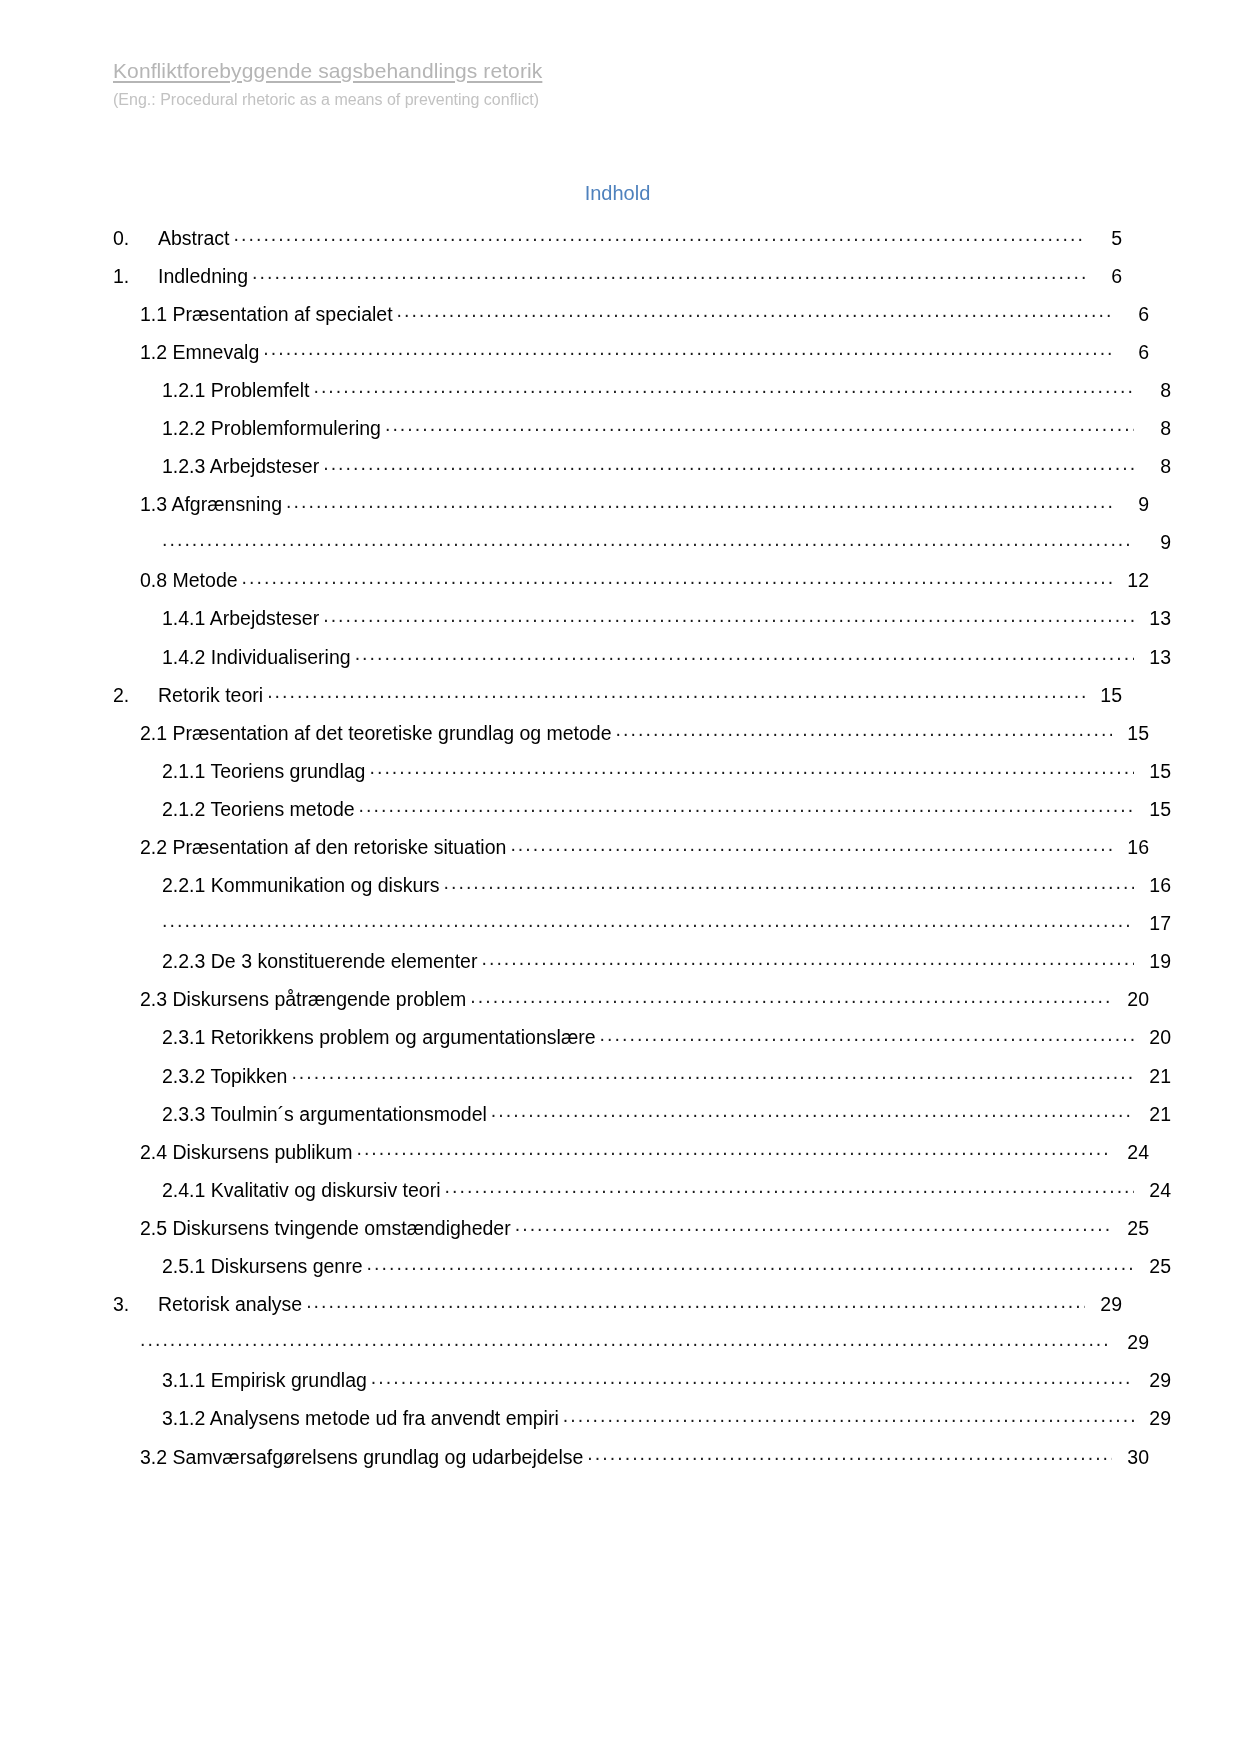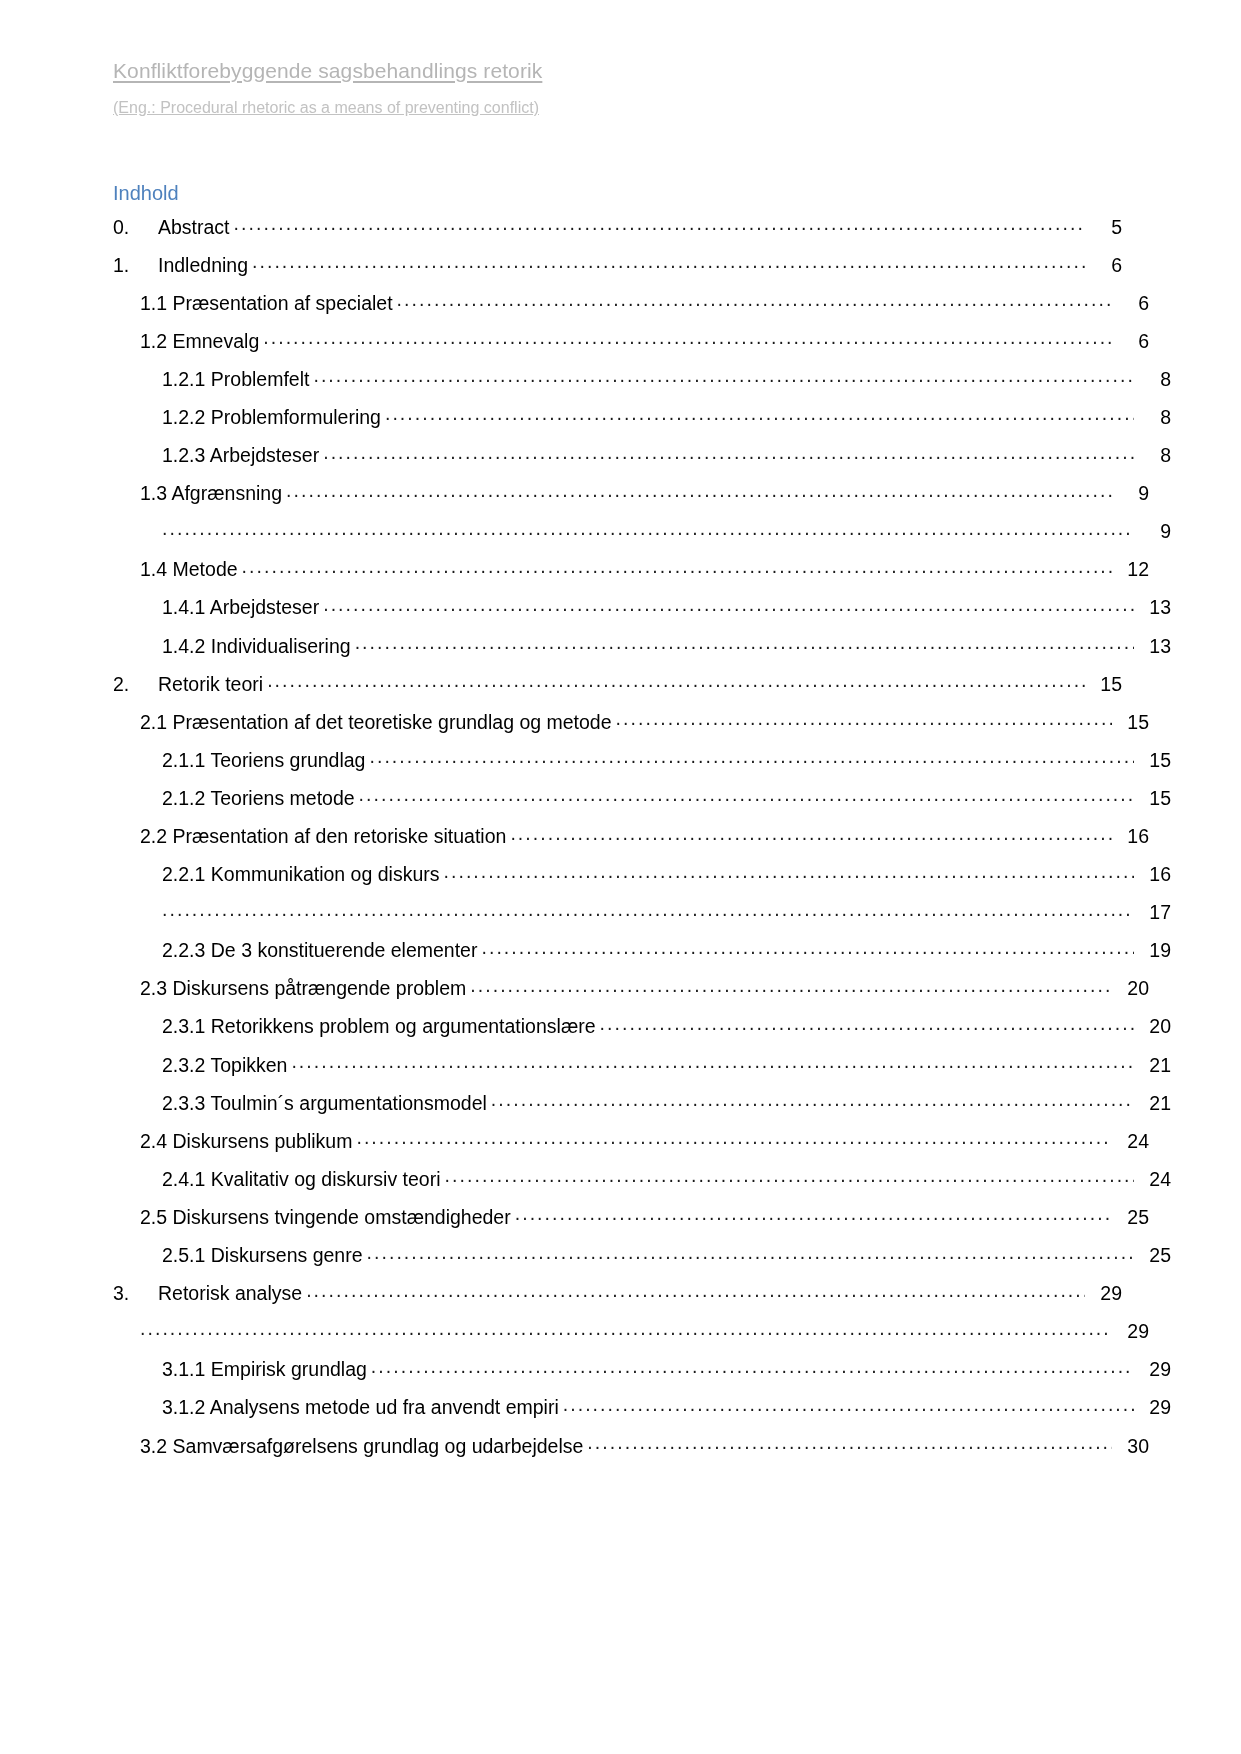--- a/index.html
+++ b/index.html
@@ -37,37 +37,37 @@
     text-decoration: underline;
     text-underline-offset: 3px;
     letter-spacing: 0.1px;
     line-height: 26px;
     white-space: nowrap;
   }
   .doc-header .subtitle-line {
     font-size: 16px;
     color: #c2c2c2;
     line-height: 22px;
-    margin-top: 13px;
+    margin-top: 5px;
     white-space: nowrap;
-    text-decoration: underline;
   }
 
   
   .toc {
     position: absolute;
     left: 113px;
     top: 180px;
     width: 1009px;
   }
   .toc-heading {
     font-size: 20px;
     color: #4e81bd;
     line-height: 26px;
-    margin-bottom: 8px;
+    margin-bottom: 19px;
+    text-align: center;
   }
 
   .toc-entry {
     display: flex;
     align-items: baseline;
     width: 100%;
     font-size: 19.5px;
     line-height: 22px;
     color: #000;
     margin-bottom: 14.6px;
@@ -178,21 +178,21 @@
         <div class="toc-entry lvl2">
           <span class="entry-text">1.3 Afgrænsning</span>
           <span class="leader"></span>
           <span class="page-num">9</span>
         </div>
         <div class="toc-entry lvl3">
           <span class="leader"></span>
           <span class="page-num">9</span>
         </div>
         <div class="toc-entry lvl2">
-          <span class="entry-text">1.4 Metode</span>
+          <span class="entry-text">0.8 Metode</span>
           <span class="leader"></span>
           <span class="page-num">12</span>
         </div>
         <div class="toc-entry lvl3">
           <span class="entry-text">1.4.1 Arbejdsteser</span>
           <span class="leader"></span>
           <span class="page-num">13</span>
         </div>
         <div class="toc-entry lvl3">
           <span class="entry-text">1.4.2 Individualisering</span>

